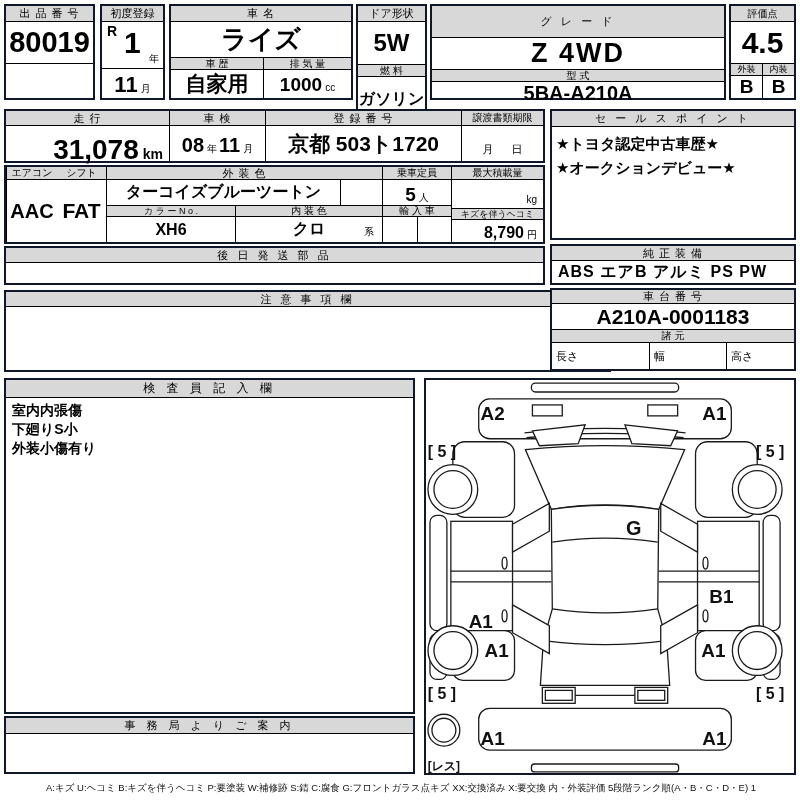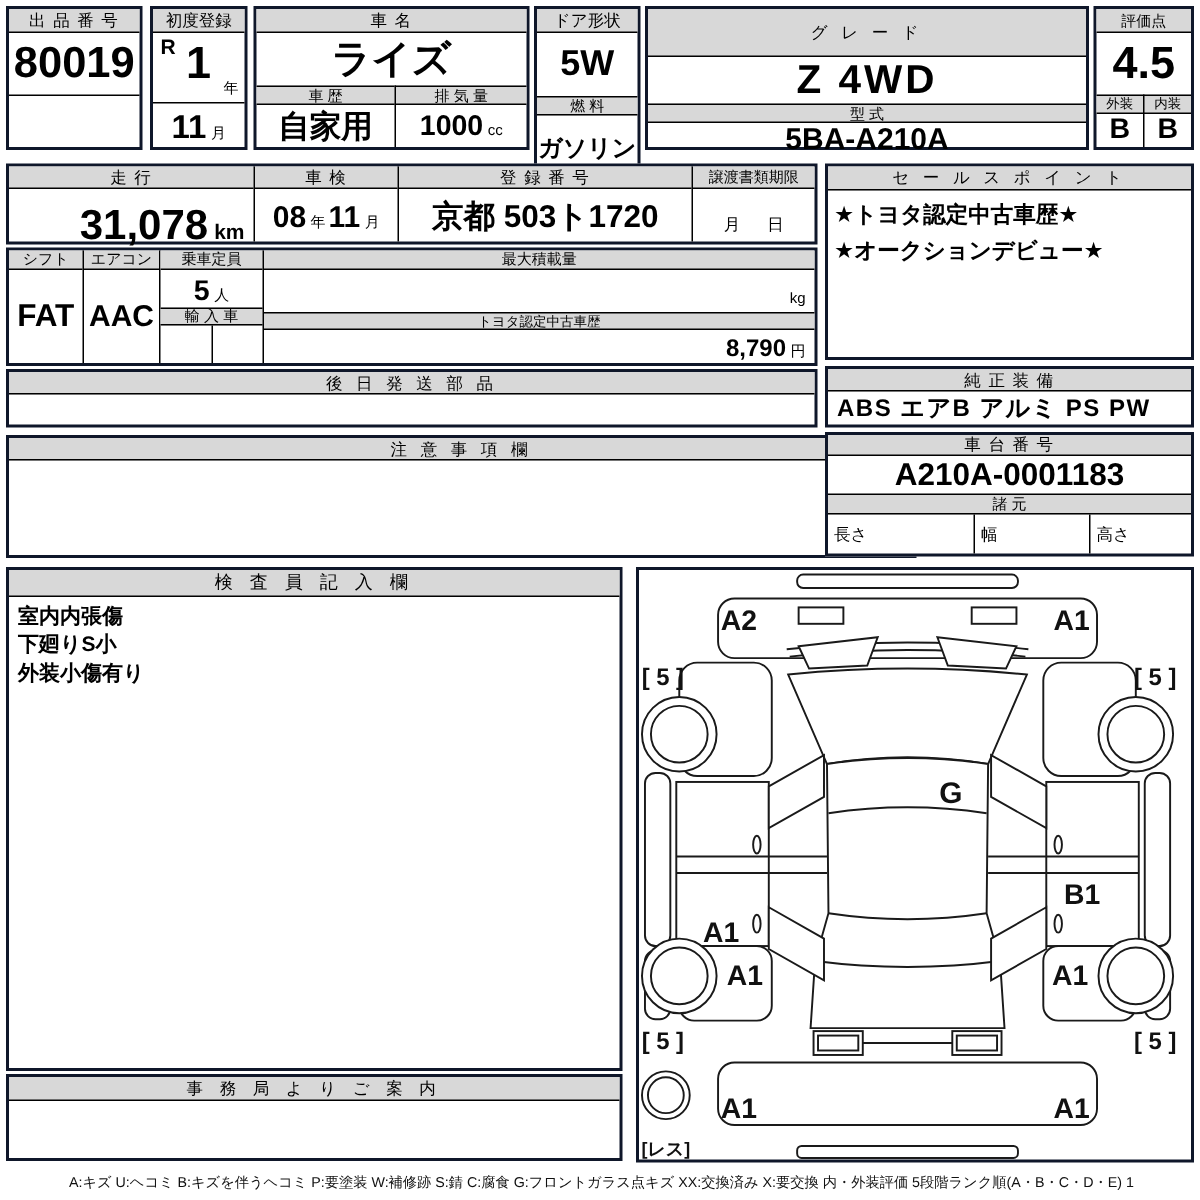--- a/index.html
+++ b/index.html
@@ -121,46 +121,64 @@
 
   <div class="box" style="left:550px;top:109px;width:246px;height:131px">
     <div class="hdr" style="height:16px;letter-spacing:3px">セ ー ル ス ポ イ ン ト</div>
     <div style="padding:5px 4px;font-weight:bold;font-size:15px;line-height:1.6">
       <div>★トヨタ認定中古車歴★</div>
       <div>★オークションデビュー★</div>
     </div>
   </div>
 
   <div class="box" style="left:4px;top:165px;width:541px;height:79px;flex-direction:row">
+    <div class="col bl" style="width:51px">
+      <div class="hdr" style="height:13px;letter-spacing:0;font-size:10px">エアコン</div>
+      <div class="val" style="flex:1;font-size:20px">AAC</div>
+    </div>
     <div class="col" style="width:49px">
       <div class="hdr" style="height:13px;letter-spacing:0;font-size:10px">シフト</div>
       <div class="val" style="flex:1;font-size:21px">FAT</div>
     </div>
-    <div class="col bl" style="width:51px">
-      <div class="hdr" style="height:13px;letter-spacing:0;font-size:10px">エアコン</div>
-      <div class="val" style="flex:1;font-size:20px">AAC</div>
+    <div class="col bl" style="width:276px">
+      <div class="hdr" style="height:13px">外 装 色</div>
+      <div class="row" style="height:25px">
+        <div class="val" style="width:233px;font-size:16px">ターコイズブルーツートン</div>
+        <div class="bl" style="flex:1"></div>
+      </div>
+      <div class="row bt bb" style="height:12px">
+        <div class="subhdr" style="width:128px;font-size:9px">カ ラ ー N o .</div>
+        <div class="subhdr bl" style="flex:1">内 装 色</div>
+      </div>
+      <div class="row" style="flex:1">
+        <div class="val" style="width:128px;font-size:16px">XH6</div>
+        <div class="val bl" style="flex:1;font-size:16px;position:relative">
+          <span>クロ</span>
+          <span style="position:absolute;right:8px;bottom:3px;font-size:10px;font-weight:normal">系</span>
+        </div>
+      </div>
     </div>
     <div class="col bl" style="width:69px">
       <div class="hdr" style="height:13px;letter-spacing:0;font-size:10px">乗車定員</div>
       <div class="val" style="height:25px;align-items:baseline;padding-top:4px">
         <span style="font-size:19px">5</span>
         <span class="unit">人</span>
       </div>
       <div class="subhdr bt bb" style="height:12px">輸 入 車</div>
       <div class="row" style="flex:1">
         <div style="width:34px"></div>
         <div class="bl" style="flex:1"></div>
       </div>
     </div>
     <div class="col bl" style="flex:1">
       <div class="hdr" style="height:13px;letter-spacing:0;font-size:10px">最大積載量</div>
       <div style="height:25px;display:flex;align-items:flex-end;justify-content:flex-end;font-size:10px;padding:0 6px 3px 0">
         <span>kg</span>
       </div>
-      <div class="subhdr bt bb" style="height:12px;font-size:9px">トヨタ認定中古車歴</div>
+      <div class="subhdr bt bb" style="height:12px;font-size:9px">キズを伴うヘコミ</div>
       <div class="val" style="flex:1;justify-content:flex-end;padding-right:6px;align-items:baseline;padding-top:4px">
         <span style="font-size:16px">8,790</span>
         <span class="unit">円</span>
       </div>
     </div>
   </div>
 
   <div class="box" style="left:550px;top:244px;width:246px;height:41px">
     <div class="hdr" style="height:15px">純 正 装 備</div>
     <div style="flex:1;display:flex;align-items:center;padding-left:6px;font-weight:bold;font-size:16px;letter-spacing:1px">ABS エアB アルミ PS PW</div>

